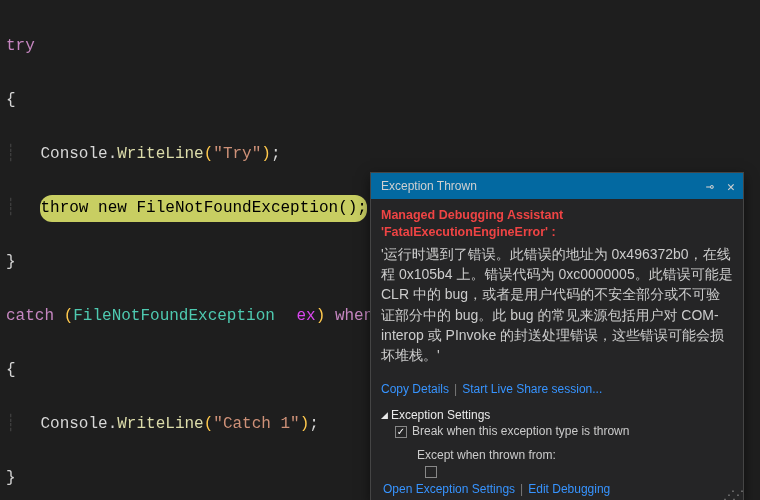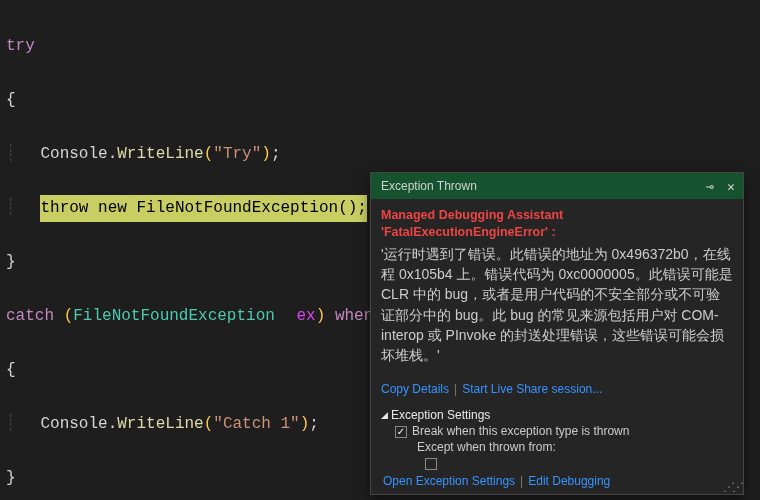--- a/index.html
+++ b/index.html
@@ -23,20 +23,21 @@
   .method { color: #dcdcaa; }
   .type { color: #4ec9b0; }
   .str { color: #ce9178; }
   .id { color: #d946ef; margin-left: 12px; }
   .punct { color: #d4d4d4; }
 
   .highlight-line {
     display: inline-block;
     background: #c8ce62;
     color: #000;
+    border-radius: 12px;
   }
   .highlight-line .kw-new,
   .highlight-line .type,
   .highlight-line .paren,
   .highlight-line .punct { color: #000; }
 
   .error-badge {
     display: inline-flex;
     align-items: center; justify-content: center;
     width: 18px; height: 18px;
@@ -56,40 +57,40 @@
     background: #252526;
     border: 1px solid #454545;
     font-family: 'Segoe UI', Arial, sans-serif;
     font-size: 12px;
     color: #cccccc;
     box-shadow: 0 4px 12px rgba(0,0,0,0.5);
   }
   .titlebar {
     display: flex; align-items: center;
     padding: 5px 4px 5px 10px;
-    background: #14532d;
+    background: #0369a1;
   }
   .titlebar-text { flex: 1; font-size: 12px; color: #d0d0d0; }
   .titlebar-icons { display: flex; gap: 5px; }
   .ico-btn {
     width: 16px; height: 16px;
     display: flex; align-items: center; justify-content: center;
     color: #d0d0d0; font-size: 13px; cursor: pointer;
     font-family: Consolas, monospace;
   }
   .body { padding: 8px 10px 6px 10px; }
   .msg-title { font-weight: bold; font-size: 12.5px; color: #ef4444; margin-bottom: 3px; line-height: 1.35; }
   .msg-body { font-size: 14px; color: #cccccc; line-height: 1.45; }
   .link-row { margin-top: 16px; font-size: 12px; }
   .link { color: #3794ff; cursor: pointer; }
   .sep { color: #7a7a7a; margin: 0 5px; }
   .section-head { margin-top: 12px; font-size: 12px; color: #eaeaea; }
   .tri { display: inline-block; transform: translateY(-1px); font-size: 9px; margin-right: 3px; color: #eaeaea; }
   .setting-row { padding-left: 14px; margin-top: 2px; font-size: 12px; display: flex; align-items: flex-start; gap: 5px; }
-  .except-row { padding-left: 36px; margin-top: 2px; font-size: 12px; }
+  .except-row { padding-left: 36px; margin-top: 10px; font-size: 12px; }
   .chk { width: 12px; height: 12px; border: 1px solid #888; display: inline-flex; align-items: center; justify-content: center; font-size: 10px; color: #fff; margin-top: 2px; flex-shrink: 0; }
   .resize {
     position: absolute; right: 2px; bottom: 0px;
     color: #888; font-size: 12px; letter-spacing: -3px;
     transform: rotate(0deg);
     font-family: Consolas, monospace;
   }
 </style>
 </head>
 <body>

